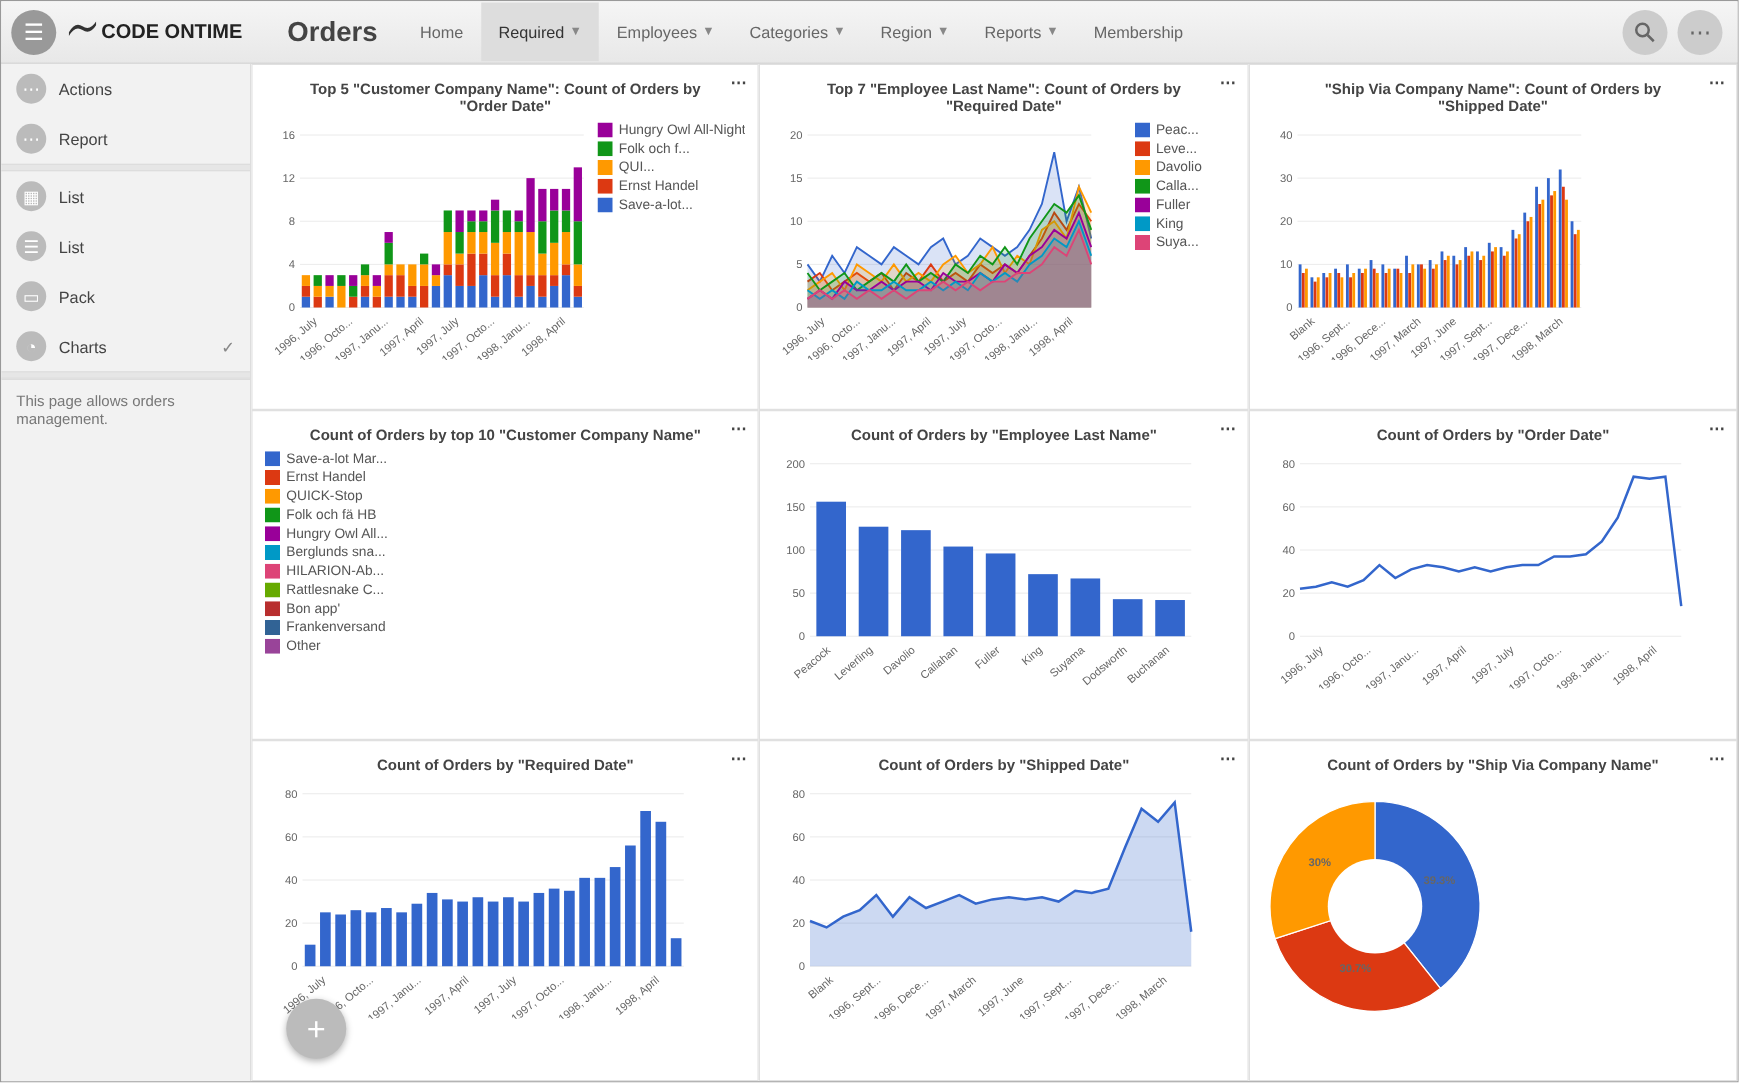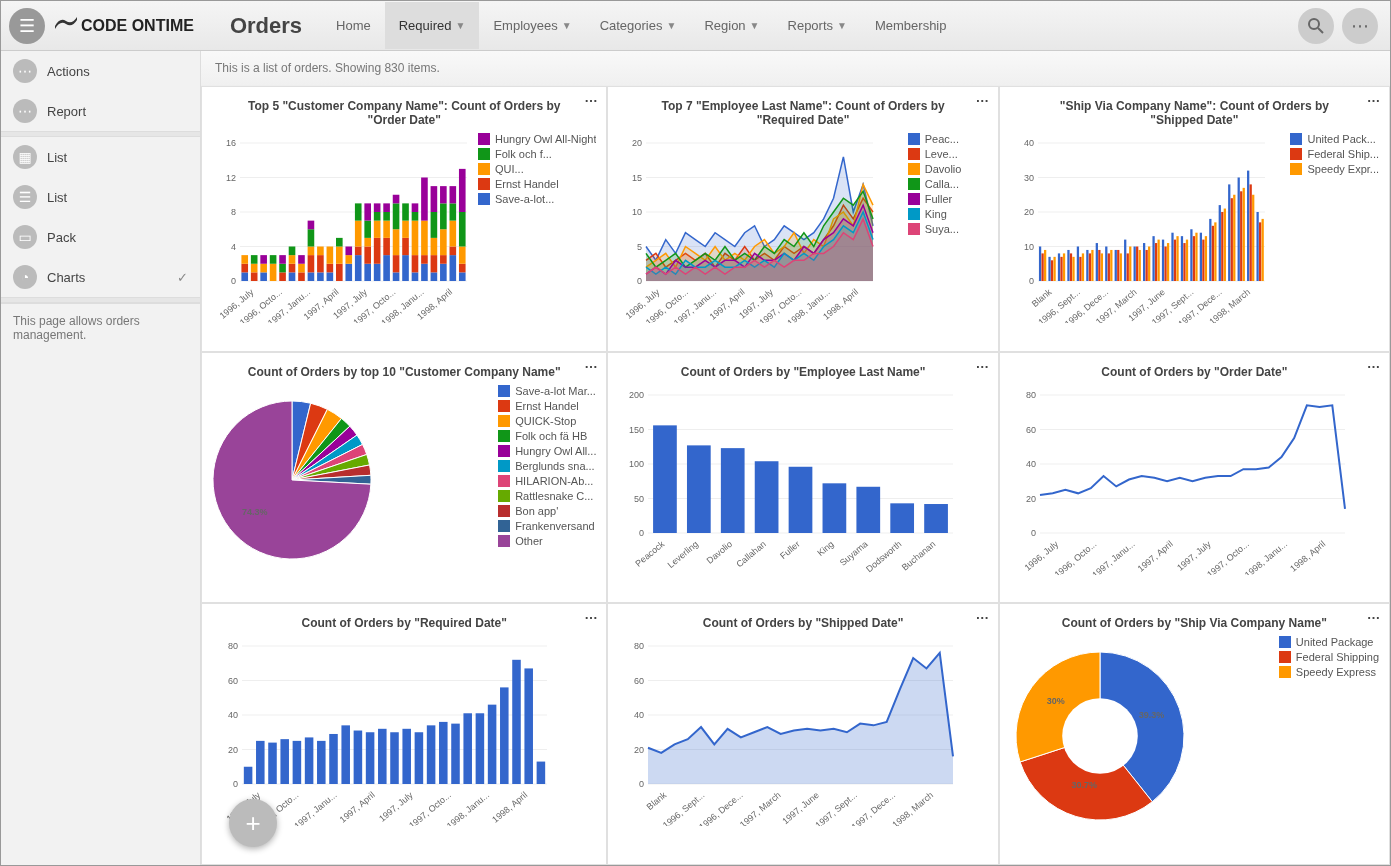--- a/index.html
+++ b/index.html
@@ -123,21 +123,20 @@
             <span class="side-icon">◔</span>
             <span>Charts</span>
             <span class="check">✓</span>
           </div>
         </div>
       <div class="side-divider"></div>
       <div class="side-help">This page allows orders management.</div>
     </div>
 
     <div class="main">
-      <div class="status-bar">This is a list of orders. Showing 830 items.</div>
       <div class="charts-grid" id="charts">
           <div class="chart-card">
             <div class="card-menu">⋯</div>
             <div class="chart-title">Top 5 "Customer Company Name": Count of Orders by "Order Date"</div>
             <div class="chart-body">
               <div class="plot-area"><svg class="plot-svg" width="260" height="190">
                   <line x1="28" y1="148" x2="255" y2="148" stroke="#ddd" stroke-width="0.5"></line>
                   <text x="24" y="151" text-anchor="end">0</text>
                   <line x1="28" y1="113.5" x2="255" y2="113.5" stroke="#ddd" stroke-width="0.5"></line>
                   <text x="24" y="116.5" text-anchor="end">4</text>
@@ -459,54 +458,26 @@
                   <rect x="227.57083333333333" y="44.5" width="2.2700000000000005" height="103.5" fill="#3366cc"></rect>
                   <rect x="230.09305555555554" y="58.3" width="2.2700000000000005" height="89.7" fill="#dc3912"></rect>
                   <rect x="232.61527777777778" y="54.849999999999994" width="2.2700000000000005" height="93.15" fill="#ff9900"></rect>
                   <rect x="237.02916666666667" y="37.599999999999994" width="2.2700000000000005" height="110.4" fill="#3366cc"></rect>
                   <rect x="239.55138888888888" y="51.400000000000006" width="2.2700000000000005" height="96.6" fill="#dc3912"></rect>
                   <rect x="242.07361111111112" y="61.75" width="2.2700000000000005" height="86.25" fill="#ff9900"></rect>
                   <rect x="246.4875" y="79" width="2.2700000000000005" height="69" fill="#3366cc"></rect>
                   <rect x="249.00972222222222" y="89.35" width="2.2700000000000005" height="58.65" fill="#dc3912"></rect>
                   <rect x="251.53194444444446" y="85.9" width="2.2700000000000005" height="62.1" fill="#ff9900"></rect>
                 </svg></div>
-              <div class="legend">
-                <div class="legend-row">
-                  <span class="legend-swatch" style="background:#3366cc"></span>
-                  <span>United Pack...</span>
-                </div>
-                <div class="legend-row">
-                  <span class="legend-swatch" style="background:#dc3912"></span>
-                  <span>Federal Ship...</span>
-                </div>
-                <div class="legend-row">
-                  <span class="legend-swatch" style="background:#ff9900"></span>
-                  <span>Speedy Expr...</span>
-                </div>
-              </div>
             </div>
           </div>
           <div class="chart-card">
             <div class="card-menu">⋯</div>
             <div class="chart-title">Count of Orders by top 10 "Customer Company Name"</div>
             <div class="chart-body">
-              <div class="plot-area"><svg class="plot-svg" width="220" height="190">
-                  <path d="M 80 95 L 80 16 A 79 79 0 0 1 98.64683773327306 18.232197878609398 Z" fill="#3366cc" stroke="#fff" stroke-width="1"></path>
-                  <path d="M 80 95 L 98.64683773327306 18.232197878609398 A 79 79 0 0 1 115.35672561769478 24.353684076272984 Z" fill="#dc3912" stroke="#fff" stroke-width="1"></path>
-                  <path d="M 80 95 L 115.35672561769478 24.353684076272984 A 79 79 0 0 1 129.50427484870337 33.43437020785027 Z" fill="#ff9900" stroke="#fff" stroke-width="1"></path>
-                  <path d="M 80 95 L 129.50427484870337 33.43437020785027 A 79 79 0 0 1 137.8388432080908 41.18858656056424 Z" fill="#109618" stroke="#fff" stroke-width="1"></path>
-                  <path d="M 80 95 L 137.8388432080908 41.18858656056424 A 79 79 0 0 1 144.97240155613719 50.06018429023032 Z" fill="#990099" stroke="#fff" stroke-width="1"></path>
-                  <path d="M 80 95 L 144.97240155613719 50.06018429023032 A 79 79 0 0 1 150.53511415035206 59.42194957847182 Z" fill="#0099c6" stroke="#fff" stroke-width="1"></path>
-                  <path d="M 80 95 L 150.53511415035206 59.42194957847182 A 79 79 0 0 1 154.75757570755 69.45974012798749 Z" fill="#dd4477" stroke="#fff" stroke-width="1"></path>
-                  <path d="M 80 95 L 154.75757570755 69.45974012798749 A 79 79 0 0 1 157.55955443752305 79.98282598313183 Z" fill="#66aa00" stroke="#fff" stroke-width="1"></path>
-                  <path d="M 80 95 L 157.55955443752305 79.98282598313183 A 79 79 0 0 1 158.8598670825761 90.29666461769622 Z" fill="#b82e2e" stroke="#fff" stroke-width="1"></path>
-                  <path d="M 80 95 L 158.8598670825761 90.29666461769622 A 79 79 0 0 1 158.88780941277318 99.20874399957687 Z" fill="#316395" stroke="#fff" stroke-width="1"></path>
-                  <path d="M 80 95 L 158.88780941277318 99.20874399957687 A 79 79 0 1 1 79.99999999999999 16 Z" fill="#994499" stroke="#fff" stroke-width="1"></path>
-                  <text x="42.735406530824214" y="130.32948589460455" text-anchor="middle" fill="#fff" font-size="12" font-weight="bold">74.3%</text>
-                </svg></div>
               <div class="legend">
                 <div class="legend-row">
                   <span class="legend-swatch" style="background:#3366cc"></span>
                   <span>Save-a-lot Mar...</span>
                 </div>
                 <div class="legend-row">
                   <span class="legend-swatch" style="background:#dc3912"></span>
                   <span>Ernst Handel</span>
                 </div>
                 <div class="legend-row">
@@ -696,33 +667,19 @@
             <div class="chart-body">
               <div class="plot-area"><svg class="plot-svg" width="240" height="200">
                   <path d="M 90 100 L 90 16 A 84 84 0 0 1 142.31417356100147 165.7208280884334 Z" fill="#3366cc" stroke="#fff" stroke-width="1"></path>
                   <text x="141.5441179421013" y="81.98989434870663" text-anchor="middle" fill="#fff" font-size="12" font-weight="bold">39.3%</text>
                   <path d="M 90 100 L 142.31417356100147 165.7208280884334 A 84 84 0 0 1 10.111252631207108 125.95742752749562 Z" fill="#dc3912" stroke="#fff" stroke-width="1"></path>
                   <text x="74.27360917359363" y="152.28614186928618" text-anchor="middle" fill="#fff" font-size="12" font-weight="bold">30.7%</text>
                   <path d="M 90 100 L 10.111252631207108 125.95742752749562 A 84 84 0 0 1 89.99999999999999 16 Z" fill="#ff9900" stroke="#fff" stroke-width="1"></path>
                   <text x="45.82767210712786" y="67.90692522483097" text-anchor="middle" fill="#fff" font-size="12" font-weight="bold">30%</text>
                   <circle cx="90" cy="100" r="37.800000000000004" fill="#fff"></circle>
                 </svg></div>
-              <div class="legend">
-                <div class="legend-row">
-                  <span class="legend-swatch" style="background:#3366cc"></span>
-                  <span>United Package</span>
-                </div>
-                <div class="legend-row">
-                  <span class="legend-swatch" style="background:#dc3912"></span>
-                  <span>Federal Shipping</span>
-                </div>
-                <div class="legend-row">
-                  <span class="legend-swatch" style="background:#ff9900"></span>
-                  <span>Speedy Express</span>
-                </div>
-              </div>
             </div>
           </div>
         </div>
       <div class="fab">+</div>
     </div>
   </div>
 </div>
 
 </body></html>

